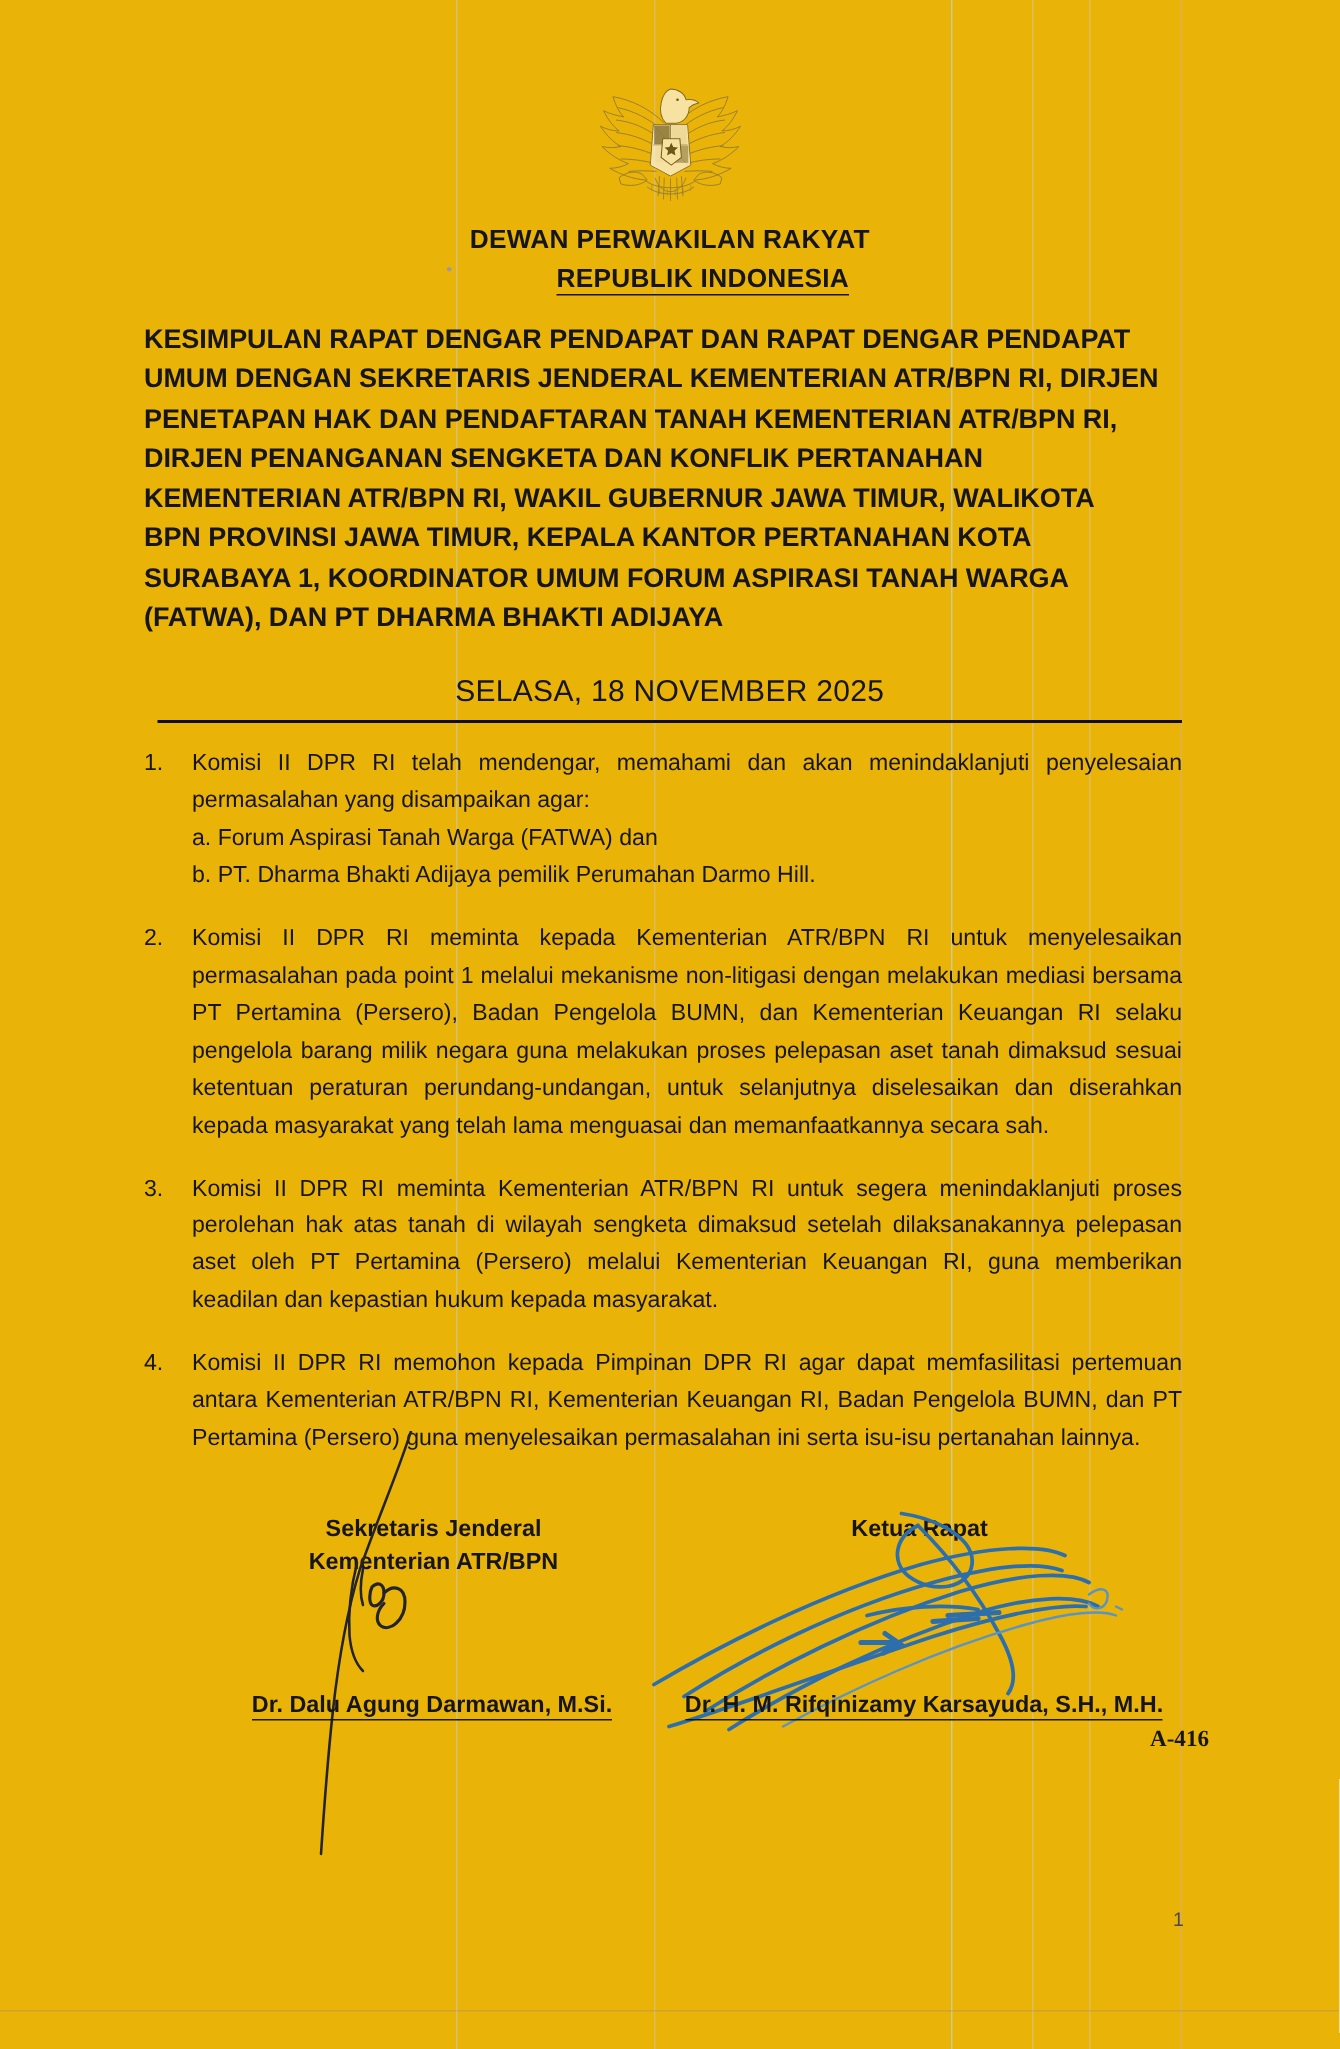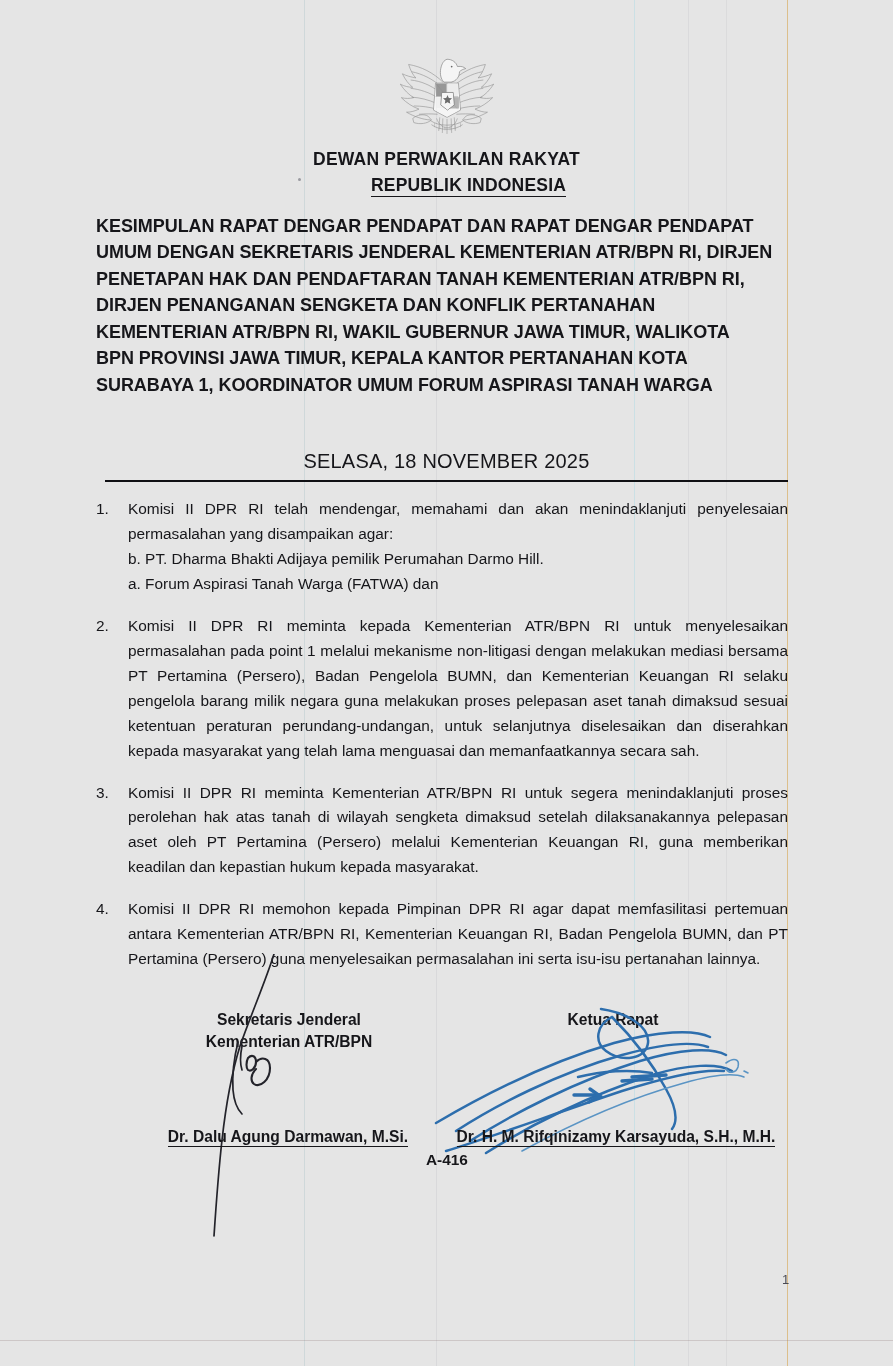--- a/index.html
+++ b/index.html
@@ -9,21 +9,21 @@
   }
   body {
     font-family: "Liberation Sans", sans-serif;
     color: #16161a;
   }
   #page {
     position: relative;
     width: 893px;
     height: 1366px;
     overflow: hidden;
-    background: #e5e5e5;
+    background: #eab308;
   }
 
   
   .scanline {
     position: absolute;
     top: 0;
     bottom: 0;
     width: 1px;
     pointer-events: none;
   }
@@ -178,23 +178,24 @@
     white-space: nowrap;
   }
   .sig-name u { text-decoration: none; border-bottom: 1.6px solid #16161a; padding-bottom: 1px; }
   .sig-name-left { left: 22px; width: 340px; top: 119px; }
   .sig-name-right { left: 330px; width: 380px; top: 119px; }
   .sig-code {
     position: absolute;
     left: 330px;
     width: 380px;
     top: 142px;
-    text-align: left;
+    text-align: right;
     font-size: 15.4px;
     font-weight: bold;
+    font-family: Liberation Serif, serif;
   }
 
   .sig-svg {
     position: absolute;
     pointer-events: none;
   }
 
   
   .page-num {
     position: absolute;
@@ -290,34 +291,35 @@
   </div>
 
   <div class="meeting-title" id="meeting-title">
       <div>KESIMPULAN RAPAT DENGAR PENDAPAT DAN RAPAT DENGAR PENDAPAT</div>
       <div>UMUM DENGAN SEKRETARIS JENDERAL KEMENTERIAN ATR/BPN RI, DIRJEN</div>
       <div>PENETAPAN HAK DAN PENDAFTARAN TANAH KEMENTERIAN ATR/BPN RI,</div>
       <div>DIRJEN PENANGANAN SENGKETA DAN KONFLIK PERTANAHAN</div>
       <div>KEMENTERIAN ATR/BPN RI, WAKIL GUBERNUR JAWA TIMUR, WALIKOTA</div>
       <div>BPN PROVINSI JAWA TIMUR, KEPALA KANTOR PERTANAHAN KOTA</div>
       <div>SURABAYA 1, KOORDINATOR UMUM FORUM ASPIRASI TANAH WARGA</div>
+      <div>(FATWA), DAN PT DHARMA BHAKTI ADIJAYA</div>
     </div>
 
   <div class="meeting-date">SELASA, 18 NOVEMBER 2025</div>
 
   <div class="rule"></div>
 
   <div class="body-area" id="body-area">
       <div class="item">
         <div class="item-num">1.</div>
         <div class="item-body">
           <p>Komisi II DPR RI telah mendengar, memahami dan akan menindaklanjuti penyelesaian permasalahan yang disampaikan agar:</p>
           <div class="sub-list">
+            <div>a. Forum Aspirasi Tanah Warga (FATWA) dan</div>
             <div>b. PT. Dharma Bhakti Adijaya pemilik Perumahan Darmo Hill.</div>
-            <div>a. Forum Aspirasi Tanah Warga (FATWA) dan</div>
           </div>
         </div>
       </div>
       <div class="item">
         <div class="item-num">2.</div>
         <div class="item-body">
           <p>Komisi II DPR RI meminta kepada Kementerian ATR/BPN RI untuk menyelesaikan permasalahan pada point 1 melalui mekanisme non-litigasi dengan melakukan mediasi bersama PT Pertamina (Persero), Badan Pengelola BUMN, dan Kementerian Keuangan RI selaku pengelola barang milik negara guna melakukan proses pelepasan aset tanah dimaksud sesuai ketentuan peraturan perundang-undangan, untuk selanjutnya diselesaikan dan diserahkan kepada masyarakat yang telah lama menguasai dan memanfaatkannya secara sah.</p>
         </div>
       </div>
       <div class="item">

